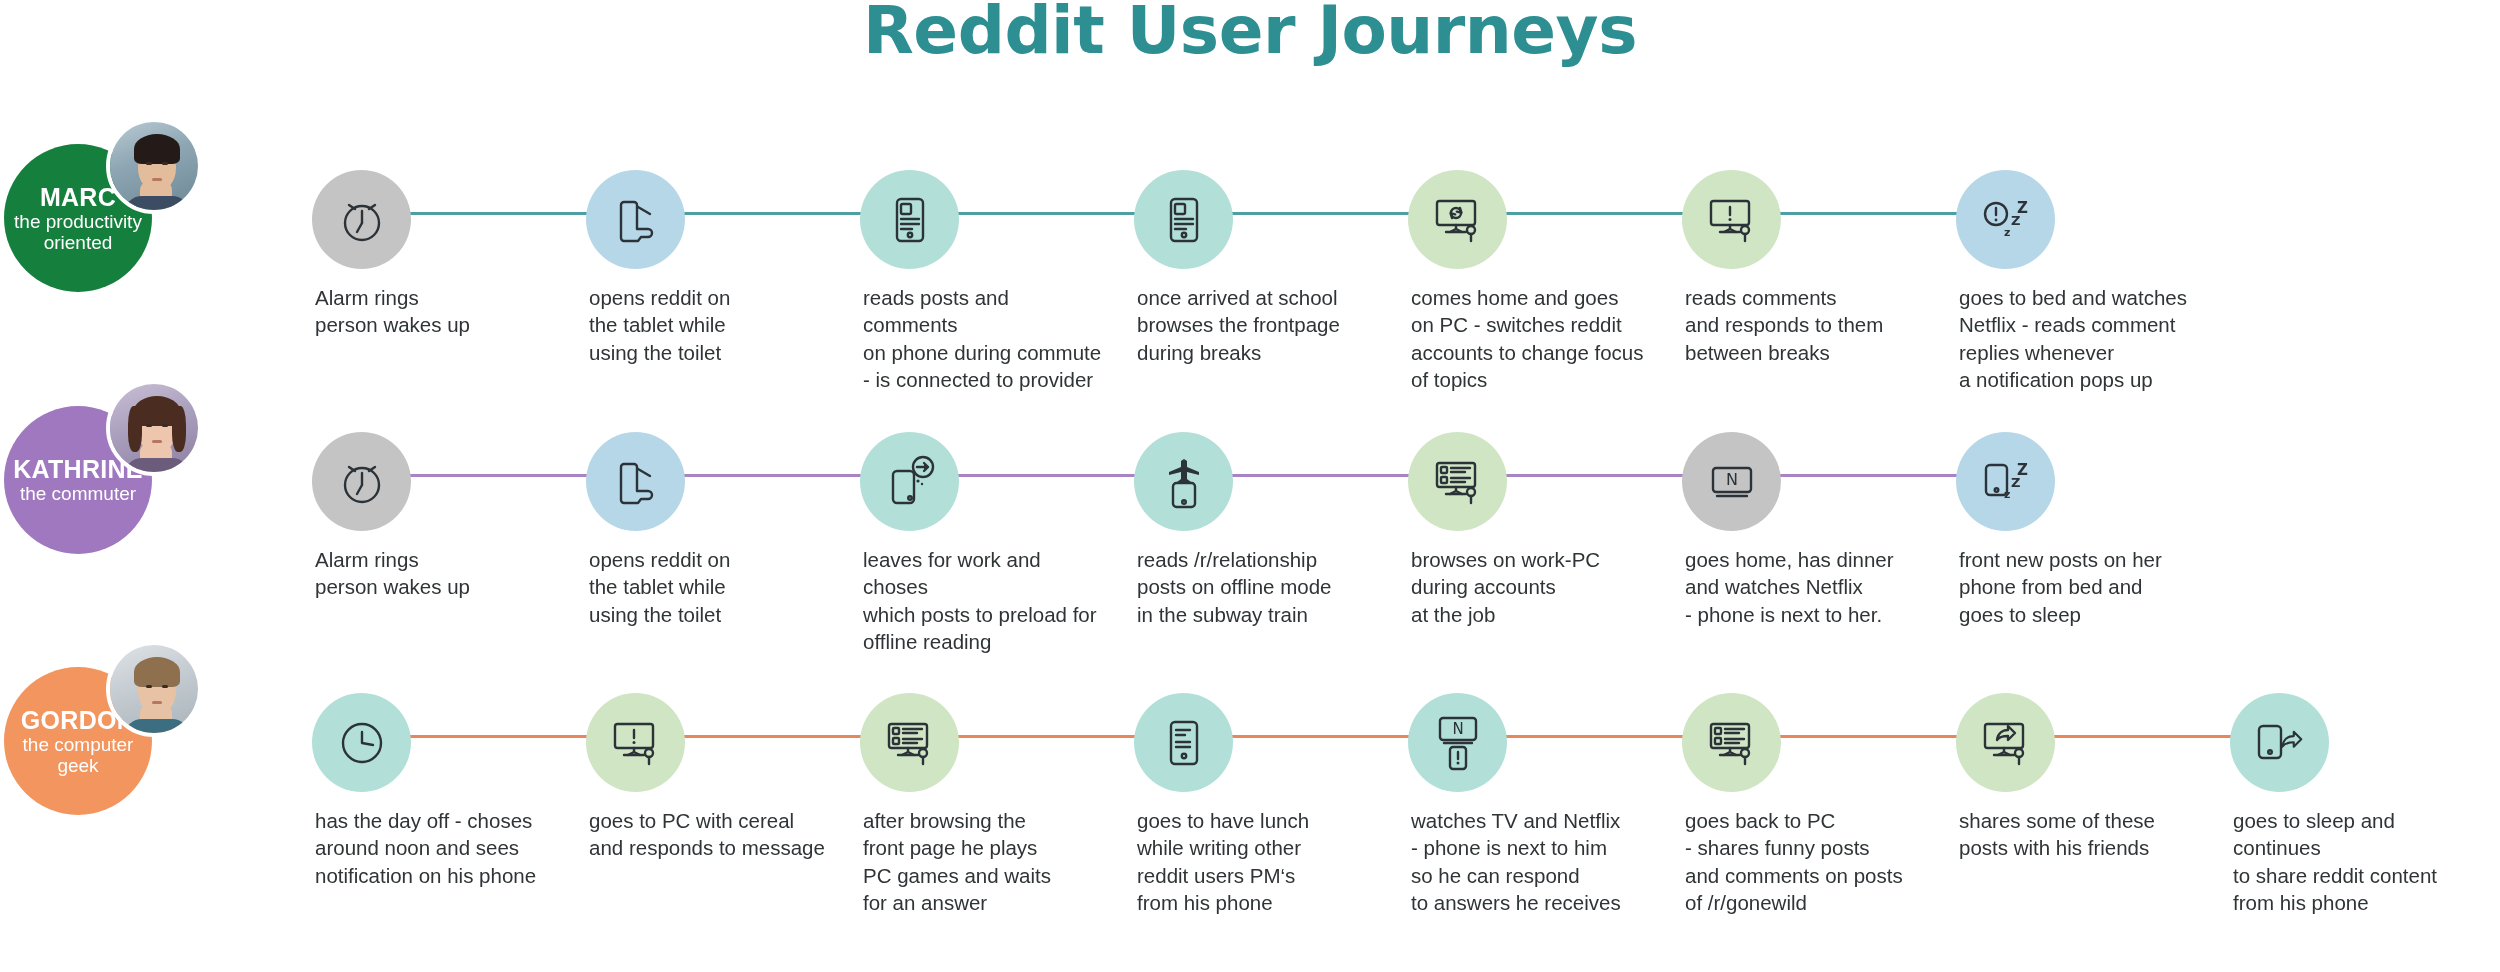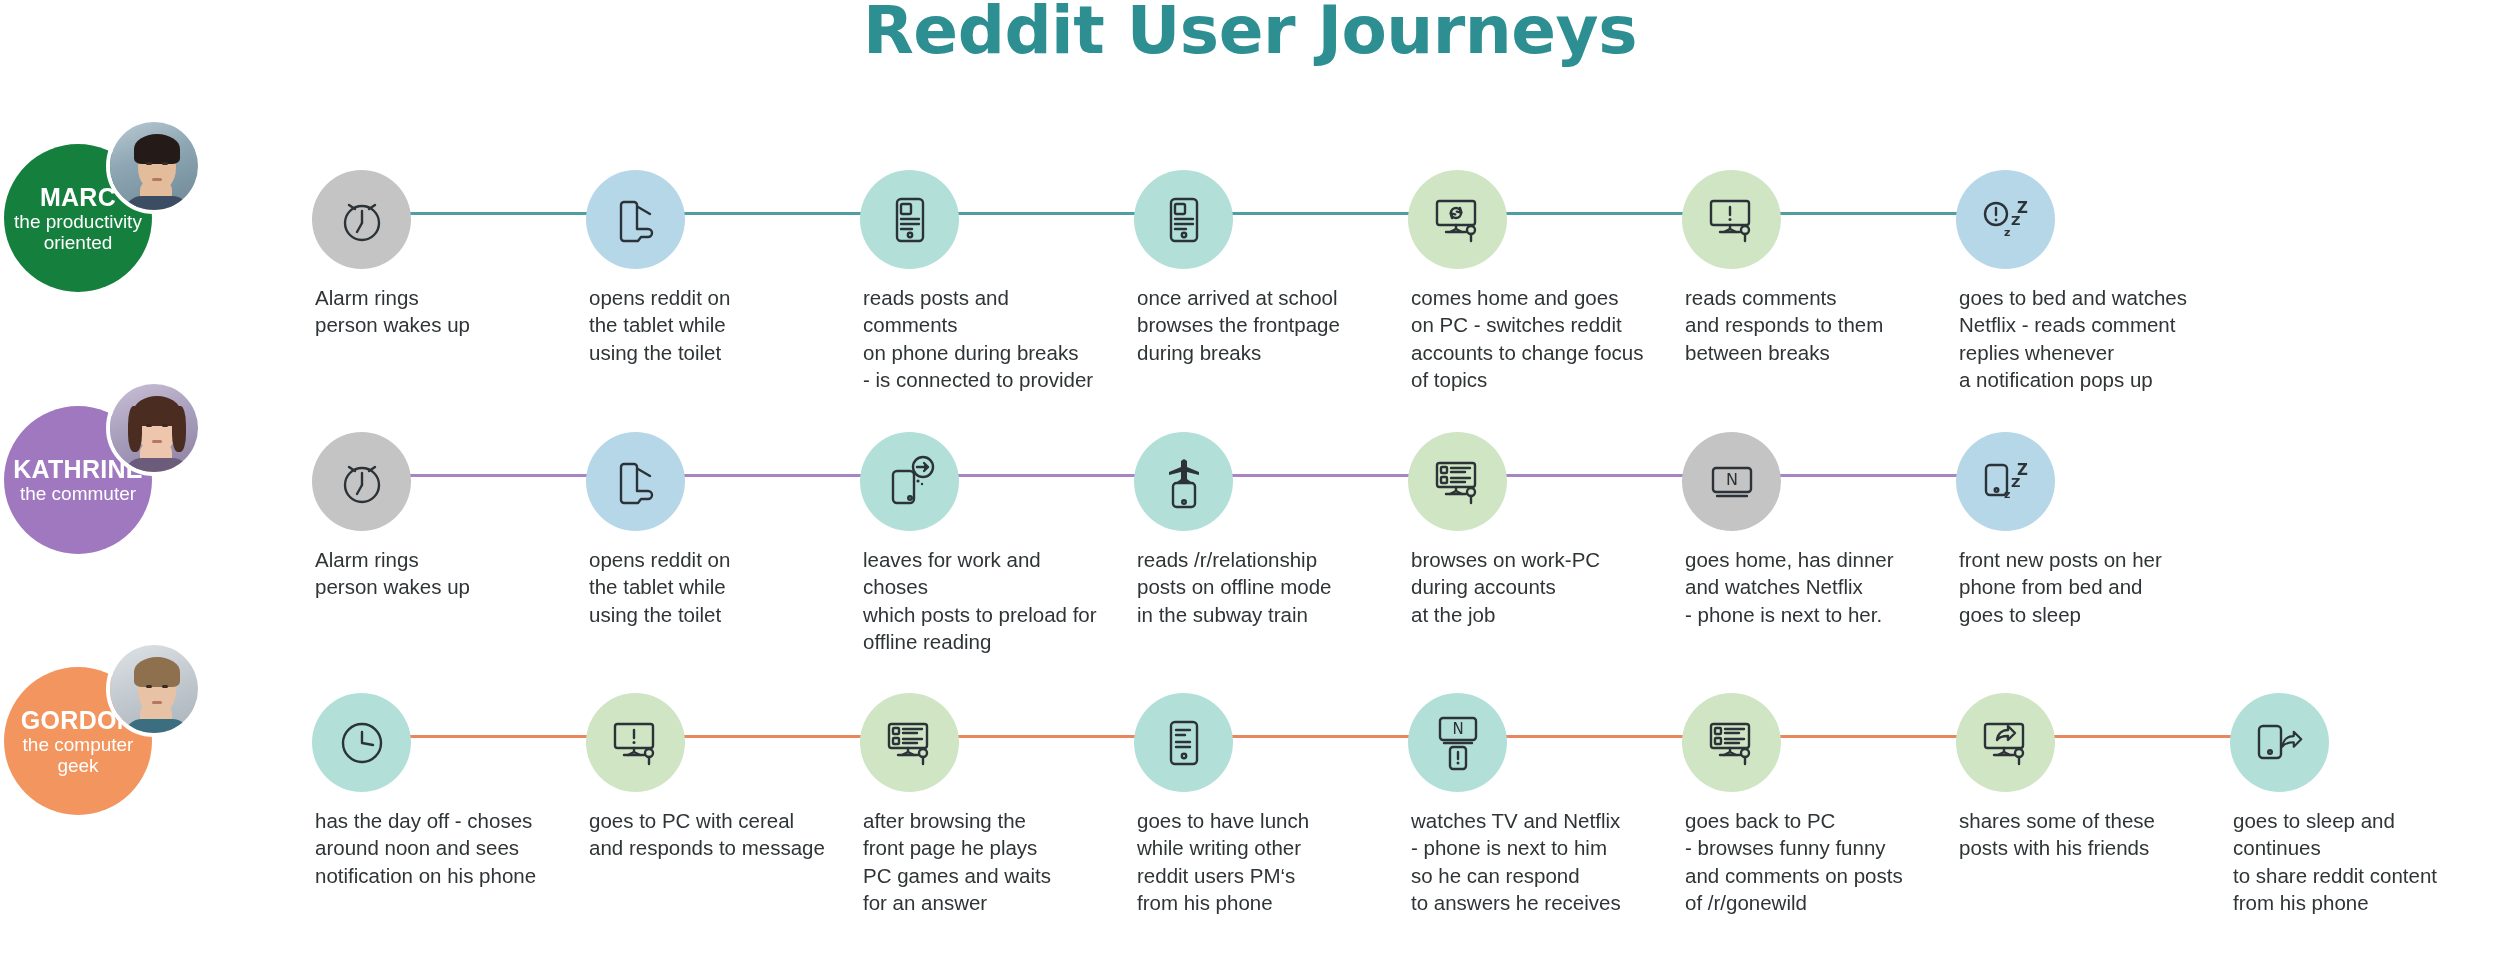--- a/index.html
+++ b/index.html
@@ -136,21 +136,21 @@
           <svg width="58" height="58" viewBox="0 0 58 58">
             <rect x="16" y="8" width="26" height="42" rx="4" fill="none" stroke="#2c3338" stroke-width="2.4" stroke-linecap="round" stroke-linejoin="round"></rect>
             <rect x="20" y="13" width="10" height="10" rx="1.5" fill="none" stroke="#2c3338" stroke-width="2.4" stroke-linecap="round" stroke-linejoin="round"></rect>
             <path d="M20 28 h18" fill="none" stroke="#2c3338" stroke-width="2.4" stroke-linecap="round" stroke-linejoin="round"></path>
             <path d="M20 33 h18" fill="none" stroke="#2c3338" stroke-width="2.4" stroke-linecap="round" stroke-linejoin="round"></path>
             <path d="M20 38 h11" fill="none" stroke="#2c3338" stroke-width="2.4" stroke-linecap="round" stroke-linejoin="round"></path>
             <circle cx="29" cy="44" r="2.2" fill="none" stroke="#2c3338" stroke-width="2.4" stroke-linecap="round" stroke-linejoin="round"></circle>
           </svg>
         </div>
         <div class="node-text">reads posts and comments
-on phone during breaks
+on phone during commute
 - is connected to provider</div>
       </div>
       <div class="node" style="left: 1134px;">
         <div class="node-circle" style="background: rgb(178, 224, 217);">
           <svg width="58" height="58" viewBox="0 0 58 58">
             <rect x="16" y="8" width="26" height="42" rx="4" fill="none" stroke="#2c3338" stroke-width="2.4" stroke-linecap="round" stroke-linejoin="round"></rect>
             <rect x="20" y="13" width="10" height="10" rx="1.5" fill="none" stroke="#2c3338" stroke-width="2.4" stroke-linecap="round" stroke-linejoin="round"></rect>
             <path d="M20 28 h18" fill="none" stroke="#2c3338" stroke-width="2.4" stroke-linecap="round" stroke-linejoin="round"></path>
             <path d="M20 33 h18" fill="none" stroke="#2c3338" stroke-width="2.4" stroke-linecap="round" stroke-linejoin="round"></path>
             <path d="M20 38 h11" fill="none" stroke="#2c3338" stroke-width="2.4" stroke-linecap="round" stroke-linejoin="round"></path>
@@ -438,21 +438,21 @@
             <rect x="12" y="24" width="6" height="6" rx="1" fill="none" stroke="#2c3338" stroke-width="2.4" stroke-linecap="round" stroke-linejoin="round"></rect>
             <path d="M22 15 h19 M22 19 h14 M22 25 h19 M22 29 h14" fill="none" stroke="#2c3338" stroke-width="2.4" stroke-linecap="round" stroke-linejoin="round"></path>
             <path d="M27 34 v4" fill="none" stroke="#2c3338" stroke-width="2.4" stroke-linecap="round" stroke-linejoin="round"></path>
             <path d="M17 41 h20" fill="none" stroke="#2c3338" stroke-width="2.4" stroke-linecap="round" stroke-linejoin="round"></path>
             <path d="M21 41 l6 -3 l6 3" fill="none" stroke="#2c3338" stroke-width="2.4" stroke-linecap="round" stroke-linejoin="round"></path>
             <circle cx="42" cy="39" r="4" fill="none" stroke="#2c3338" stroke-width="2.4" stroke-linecap="round" stroke-linejoin="round"></circle>
             <path d="M42 43 v7" fill="none" stroke="#2c3338" stroke-width="2.4" stroke-linecap="round" stroke-linejoin="round"></path>
           </svg>
         </div>
         <div class="node-text">goes back to PC
-- browses funny funny
+- shares funny posts
 and comments on posts
 of /r/gonewild</div>
       </div>
       <div class="node" style="left: 1956px;">
         <div class="node-circle" style="background: rgb(207, 229, 196);">
           <svg width="58" height="58" viewBox="0 0 58 58">
             <rect x="8" y="10" width="38" height="24" rx="2.5" fill="none" stroke="#2c3338" stroke-width="2.4" stroke-linecap="round" stroke-linejoin="round"></rect>
             <path d="M20 26 c1 -8 7 -10 11 -10 v-4 l7 7 -7 7 v-4 c-5 0 -9 1 -11 4 z" fill="none" stroke="#2c3338" stroke-width="2.4" stroke-linecap="round" stroke-linejoin="round"></path>
             <path d="M27 34 v4" fill="none" stroke="#2c3338" stroke-width="2.4" stroke-linecap="round" stroke-linejoin="round"></path>
             <path d="M17 41 h20" fill="none" stroke="#2c3338" stroke-width="2.4" stroke-linecap="round" stroke-linejoin="round"></path>

